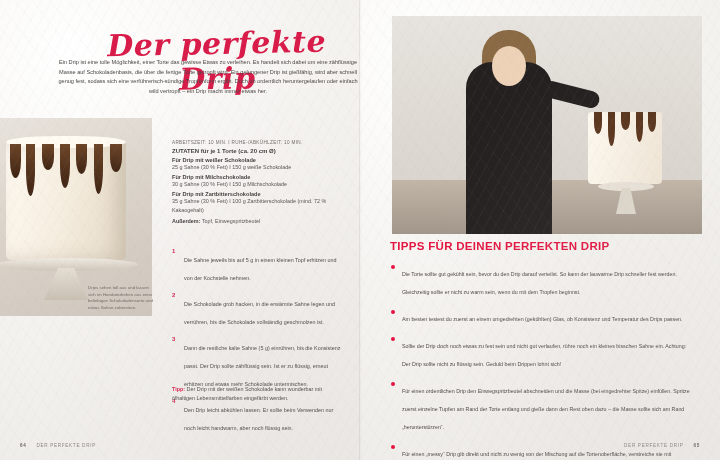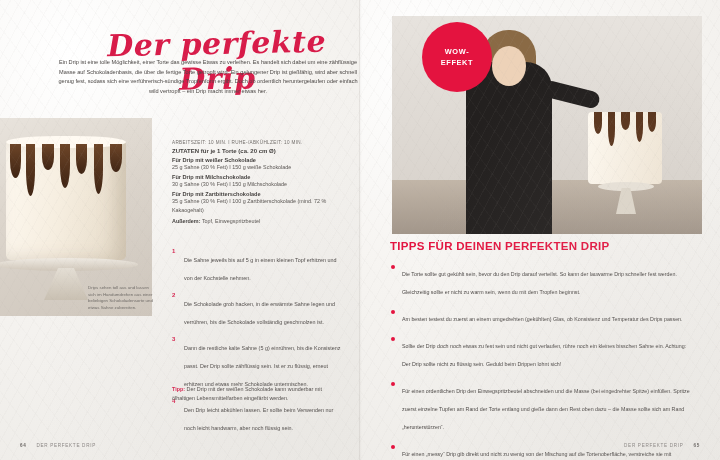--- a/index.html
+++ b/index.html
@@ -245,21 +245,15 @@
     </div>
 
     <div class="footer right">
       <div class="row">
         <span>DER PERFEKTE DRIP</span>
         <span class="pg">65</span>
       </div>
     </div>
   </div>
 
-  <div class="badge">
-    <div>
-      <div>WOW-</div>
-      <div>EFFEKT</div>
-    </div>
-  </div>
 
   <div class="gutter"></div>
 </div>
 
 </body></html>

